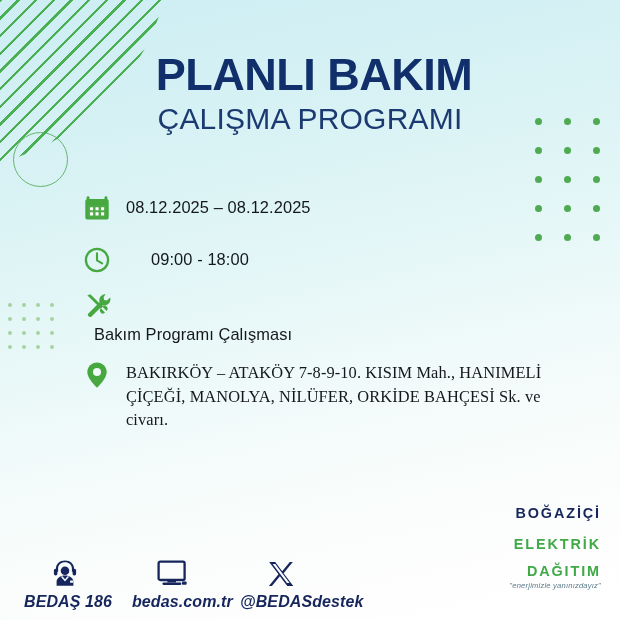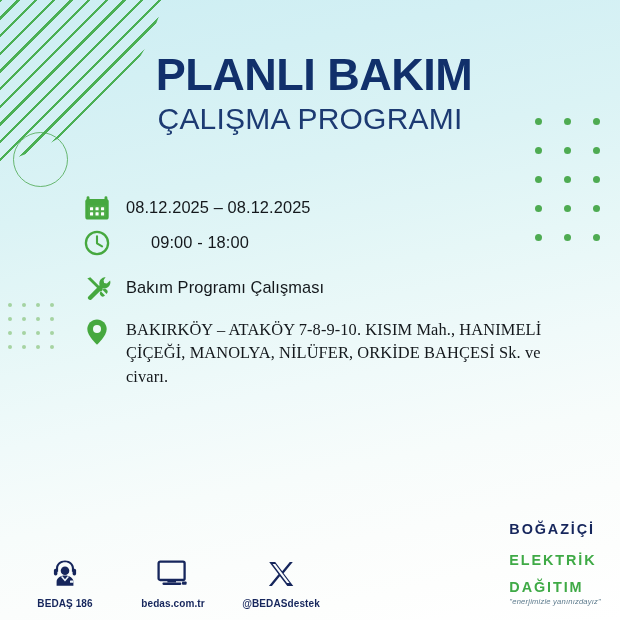--- a/index.html
+++ b/index.html
@@ -155,23 +155,23 @@
     justify-content: flex-start;
   }
   .row .txt {
     font-size: 16.4px;
     color: #14181c;
     line-height: 1.42;
     padding-top: 3px;
     padding-left: 10px;
     letter-spacing: .1px;
   }
-  .row-date { margin-bottom: 5px; }
+  .row-date { margin-bottom: 22px; }
   .row-time { margin-bottom: 15px; gap: 25px; }
-  .row-work { margin-bottom: 14px; }
+  .row-work { margin-bottom: 14px; flex-direction: column; }
   .row-loc .txt { padding-top: 1px; font-family: Liberation Serif, serif; }
 
   
   .footer {
     position: absolute;
     left: 0;
     right: 0;
     bottom: 0;
     height: 92px;
   }
@@ -188,32 +188,33 @@
     text-align: center;
   }
   .contact .cic {
     height: 34px;
     display: flex;
     align-items: flex-end;
     justify-content: center;
     margin-bottom: 5px;
   }
   .contact .clabel {
-    font-size: 10px;
+    font-size: 16px;
     font-weight: 700;
     color: #16265c;
     letter-spacing: .1px;
     white-space: nowrap;
+    font-style: italic;
   }
 
   .logo {
     position: absolute;
     right: 19px;
-    bottom: 14px;
-    text-align: left;
+    bottom: 30px;
+    text-align: right;
     line-height: 1;
   }
   .logo .l1, .logo .l2, .logo .l3 {
     font-size: 14.4px;
     font-weight: 700;
     letter-spacing: 1.9px;
     display: block;
   }
   .logo .l1 { color: #16265c; }
   .logo .l2 { color: #3faa46; margin-top: 16px; }

